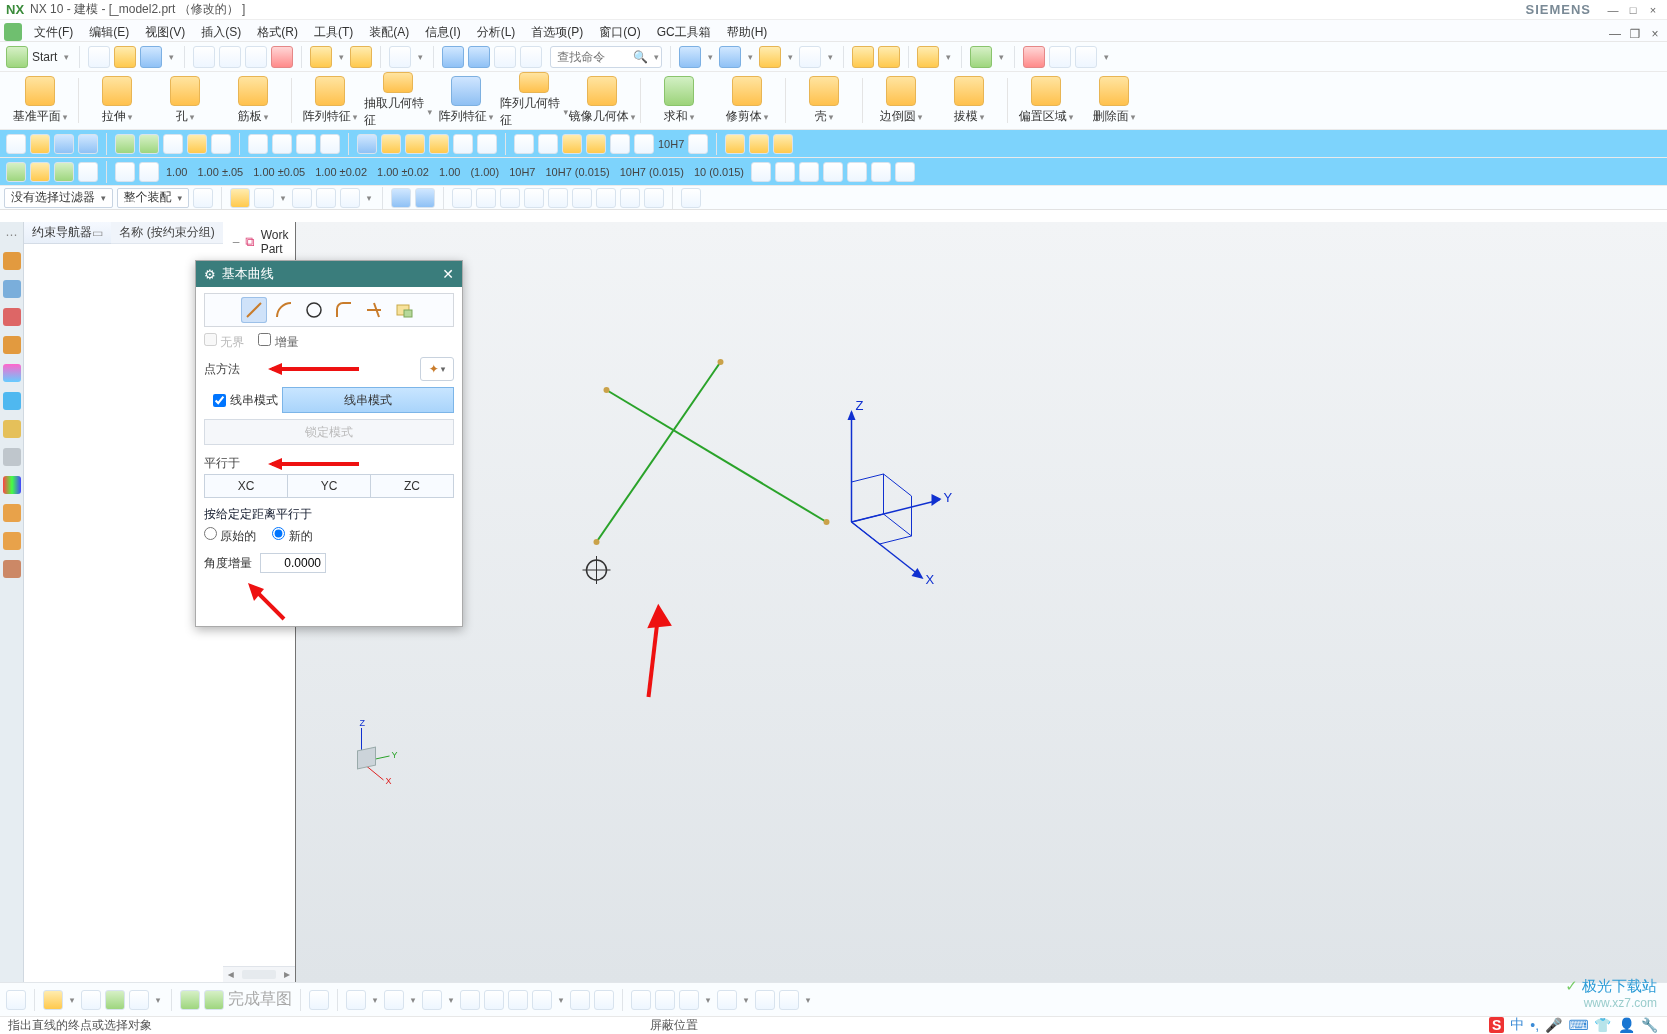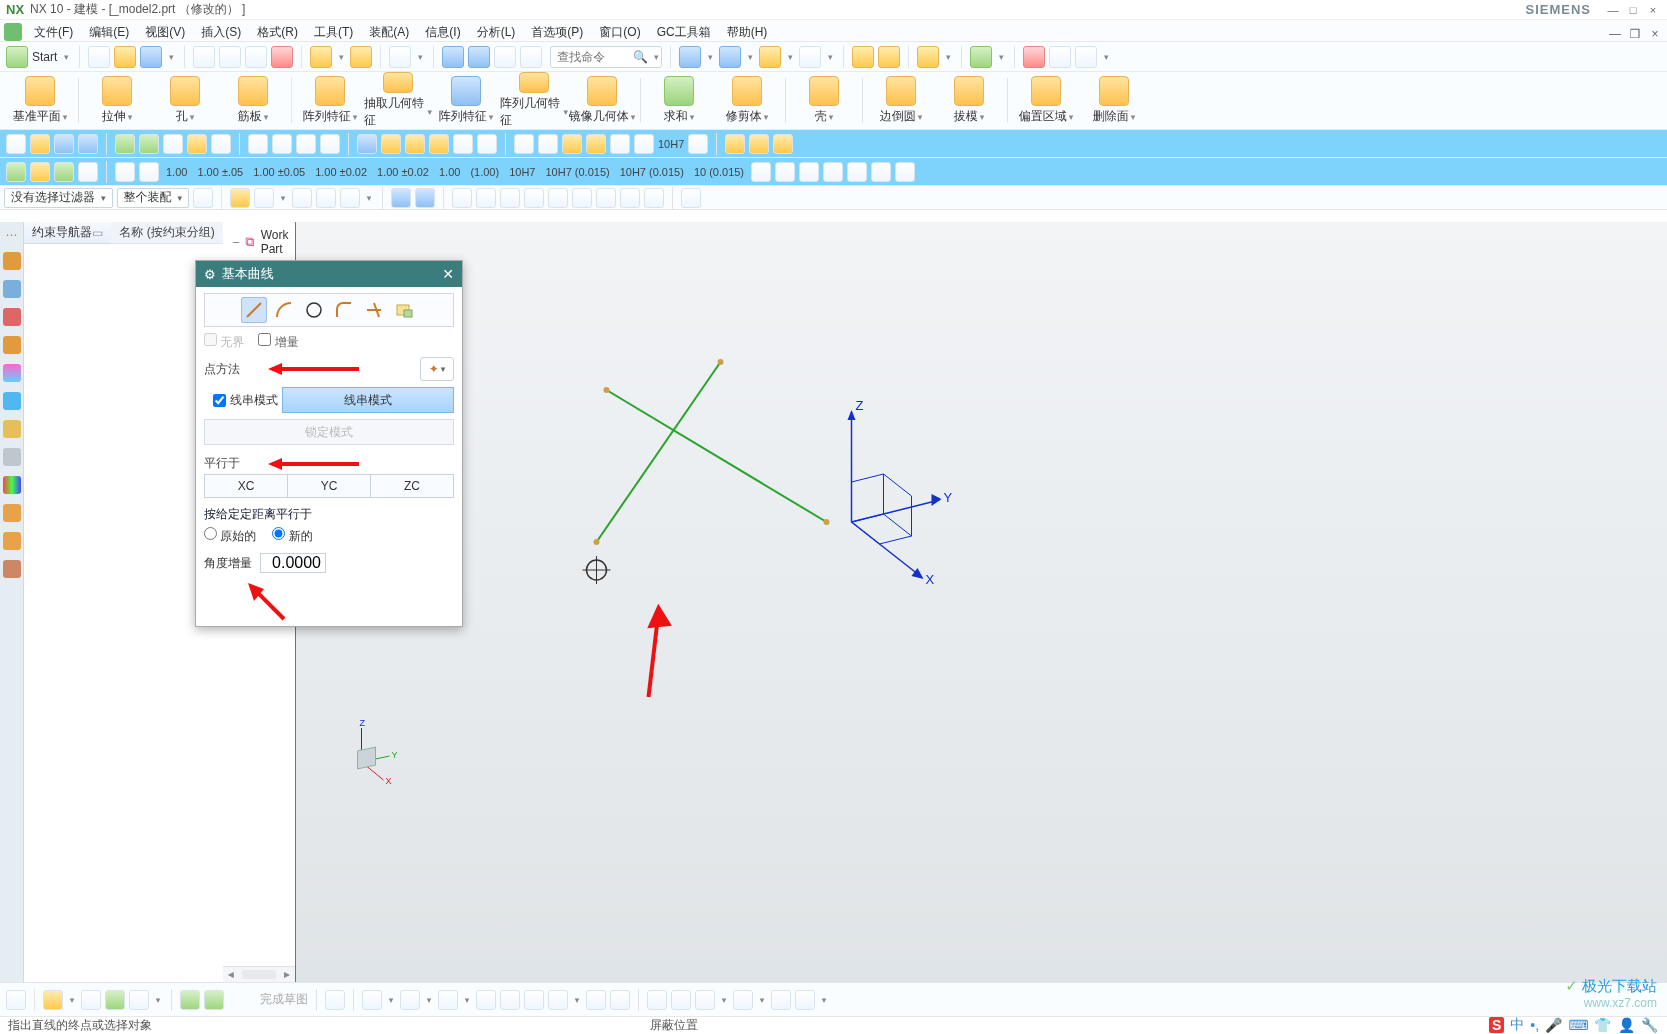--- a/index.html
+++ b/index.html
@@ -90,21 +90,21 @@
   .form-row .wand { margin-left:auto; width:34px; height:24px; border:1px solid #c8d2de; background:#fff; display:flex; align-items:center; justify-content:center; gap:2px; border-radius:3px; }
   .string-row { display:flex; align-items:center; gap:4px;padding-left:9px; }
   .string-row .break-btn { flex:1; height:26px; background:linear-gradient(#c8e5ff,#a9d4fb); border:1px solid #7cb5e8; display:flex; align-items:center; justify-content:center; font-size:12px; }
   .lock-btn { height:26px; background:#f5f7fa; border:1px solid #d6dce4; display:flex; align-items:center; justify-content:center; color:#bbb; font-size:12px; margin:6px 0 10px 0; }
   .axes-row { display:flex; gap:0; }
   .axes-row .ax { flex:1; height:24px; border:1px solid #c8d2de; display:flex; align-items:center; justify-content:center; font-size:12px; background:#f8fbff; }
   .axes-row .ax + .ax { border-left:0; }
   .blue-lbl { color:#0f172a; font-size:12px; margin:8px 0 4px 0; }
   .radio-row { display:flex; align-items:center; gap:16px; font-size:12px; margin:2px 0 8px 0; }
   .ang-row { display:flex; align-items:center; gap:8px; font-size:12px; margin-bottom:8px; }
-  .ang-row input { width:66px; height:20px; border:1px solid #c8d2de; text-align:right; padding-right:4px; font-size:16px; }
+  .ang-row input { width:66px; height:20px; border:1px solid #c8d2de; text-align:right; padding-right:4px; font-size:12px; }
   .dlg-footer { padding:8px; display:flex; justify-content:flex-end; gap:8px; border-top:1px solid #e6e9ee; }
   .dlgbtn { width:50px; height:22px; border:1px solid #c8d2de; background:#f3f6fb; font-size:12px; display:flex; align-items:center; justify-content:center; }
   .dlgbtn.dis { color:#bbb; background:#f7f8fa; }
 
   
   .bottom-toolbar { position:absolute; left:0; right:0; bottom:18px; height:34px; background:#fafdff; border-top:1px solid #e2e6ea; display:flex; align-items:center; padding:0 6px; gap:4px; }
   .statusbar { position:absolute; left:0; right:0; bottom:0; height:18px; background:#fff; border-top:1px solid #e8e8e8; font-size:12px; display:flex; align-items:center; padding:0 8px; color:#555; }
   .statusbar .mid { position:absolute; left:650px; }
 
   
@@ -637,21 +637,21 @@
   <span class="sep"></span>
   <span class="smicon o"></span>
     <span class="dd">▾</span>
   <span class="smicon"></span>
   <span class="smicon g"></span>
   <span class="smicon"></span>
     <span class="dd">▾</span>
   <span class="sep"></span>
   <span class="smicon g"></span>
   <span class="smicon g"></span>
-  <span style="color:#aaa;font-size:12px;margin-left:32px;">完成草图</span>
+  <span style="color:#aaa;font-size:16px;">完成草图</span>
   <span class="sep"></span>
   <span class="smicon"></span>
   <span class="sep"></span>
   <span class="smicon"></span>
     <span class="dd">▾</span>
   <span class="smicon"></span>
     <span class="dd">▾</span>
   <span class="smicon"></span>
     <span class="dd">▾</span>
   <span class="smicon"></span>

